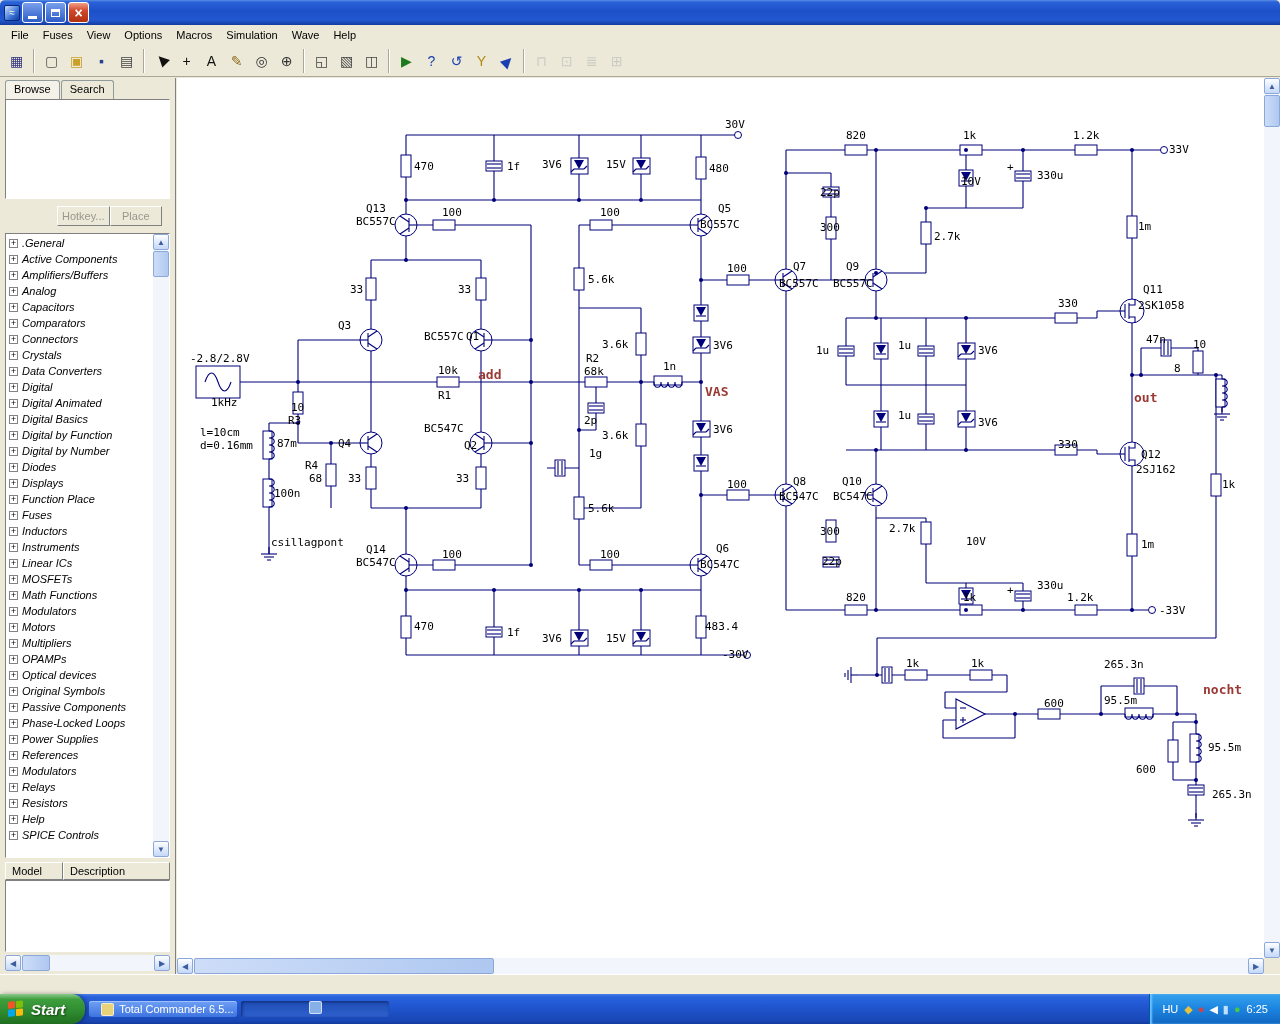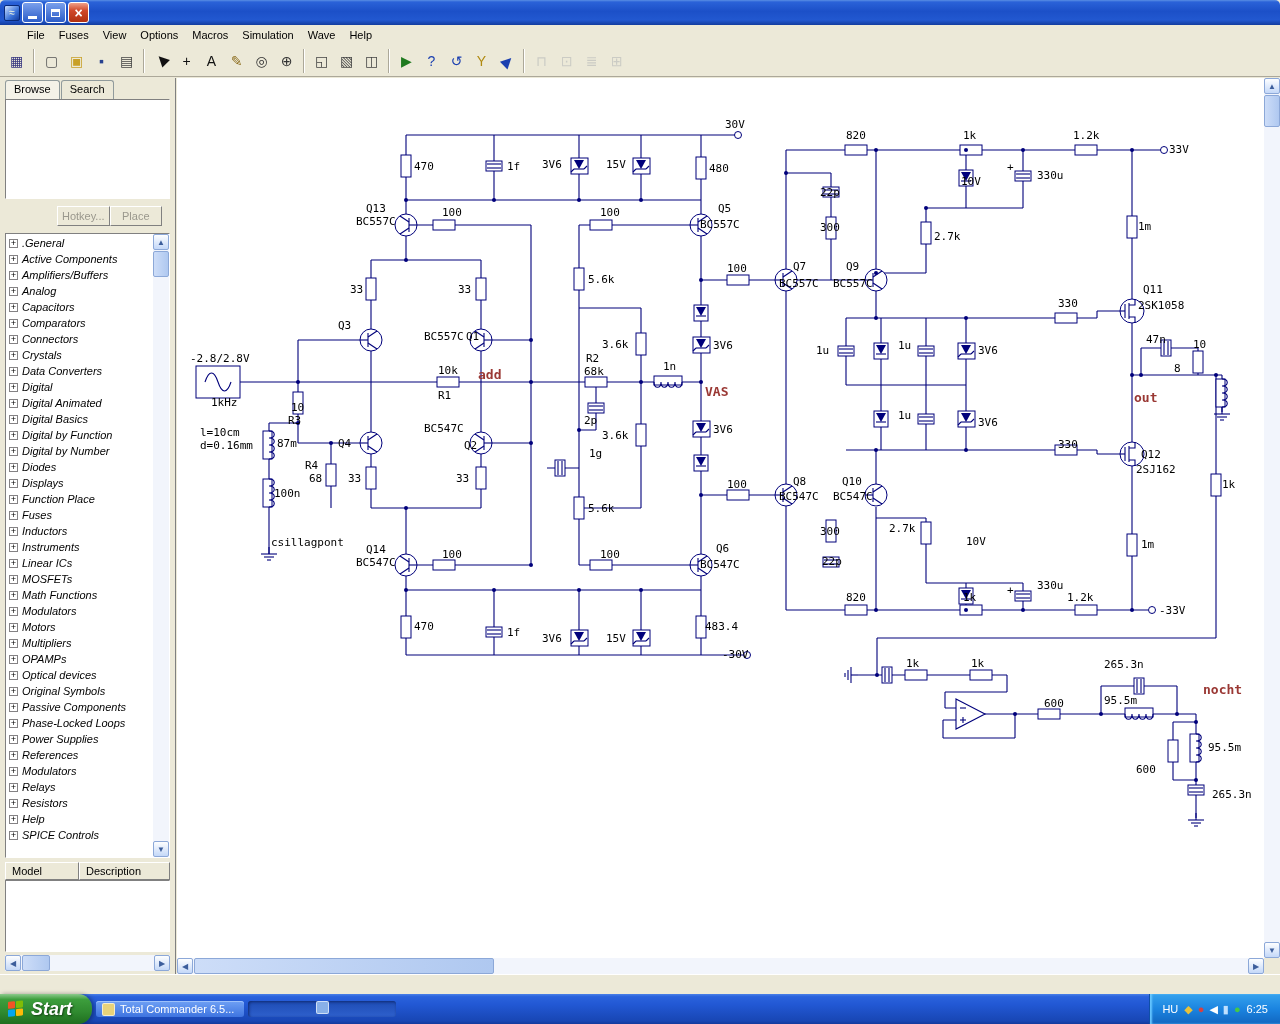--- a/index.html
+++ b/index.html
@@ -19,21 +19,21 @@
   .cap-btn{width:21px;height:21px;margin-left:2px;border-radius:3px;border:1px solid #fff;
     display:flex;align-items:center;justify-content:center;color:#fff;font-weight:bold;}
   .cap-blue{background:linear-gradient(#7AA0EC,#2C5CC8);}
   .cap-red{background:linear-gradient(#F0A088,#D0482A 40%,#B03010);}
   .glyph-min{width:9px;height:3px;background:#fff;margin-top:10px;}
   .glyph-restore{width:9px;height:8px;border:1px solid #fff;border-top:3px solid #fff;}
   .glyph-close{font-size:14px;line-height:14px;}
 
   
   #menubar{position:absolute;top:25px;left:0;right:0;height:20px;background:#ECE9D8;
-    display:flex;align-items:center;padding-left:20px;}
+    display:flex;align-items:center;padding-left:4px;}
   .menu-item{padding:3px 7px;}
   #toolbar{position:absolute;top:45px;left:0;right:0;height:32px;background:#ECE9D8;
     border-bottom:1px solid #ACA899;display:flex;align-items:center;padding-left:4px;}
   .tool-btn{width:25px;height:24px;display:flex;align-items:center;justify-content:center;
     font-size:14px;border:1px solid transparent;}
   .tb-sep{width:2px;height:24px;border-left:1px solid #ACA899;border-right:1px solid #fff;margin:0 4px;}
   .rot225{transform:rotate(225deg);} .rot315{transform:rotate(-45deg);}
   .disabled{opacity:.4;}
 
   
@@ -59,21 +59,21 @@
     color:#3C5E9C;font-size:8px;display:flex;align-items:center;justify-content:center;}
   .sb-thumb{background:linear-gradient(90deg,#CDDDF8,#AFC8F0);border:1px solid #8CA8D8;border-radius:2px;}
   .sb-track{background:#F2F5FC;}
   #tree-scroll{position:absolute;top:0;right:0;bottom:0;width:16px;}
   #tree-scroll .up{position:absolute;top:0;left:0;right:0;height:16px;}
   #tree-scroll .down{position:absolute;bottom:0;left:0;right:0;height:16px;}
   #tree-scroll .sb-thumb{position:absolute;left:0;right:0;top:17px;height:26px;}
   #modeldesc{display:flex;height:18px;margin-top:4px;}
   .md-btn{border:1px solid;border-color:#fff #808080 #808080 #fff;background:#ECE9D8;
     padding:2px 6px;}
-  .md-btn.m{width:74px;} .md-btn.d{flex:1;}
+  .md-btn.m{width:58px;} .md-btn.d{flex:1;}
   #descbox{height:72px;background:#fff;border:1px solid;border-color:#808080 #fff #fff #808080;}
   #side-hscroll{height:16px;margin-top:3px;position:relative;}
   #side-hscroll .left{position:absolute;left:0;top:0;bottom:0;width:16px;}
   #side-hscroll .right{position:absolute;right:0;top:0;bottom:0;width:16px;}
   #side-hscroll .sb-thumb{position:absolute;left:17px;top:0;bottom:0;width:28px;}
 
   
   #canvas{position:absolute;top:78px;left:177px;right:0;bottom:50px;background:#fff;}
   #schematic{position:absolute;left:0;top:0;}
   #canvas-vscroll{position:absolute;top:0;right:0;bottom:16px;width:16px;}
@@ -94,27 +94,27 @@
   .sch-label{font:11px "DejaVu Sans Mono",monospace;fill:#000;stroke:none !important;dominant-baseline:central;}
   .sch-label.red{font:bold 13px "DejaVu Sans Mono",monospace;fill:var(--ann);}
 
   
   #statusstrip{position:absolute;left:0;right:0;bottom:30px;height:20px;background:#ECE9D8;
     border-top:1px solid #fff;}
   #taskbar{position:absolute;left:0;right:0;bottom:0;height:30px;display:flex;align-items:center;
     background:linear-gradient(180deg,#4A80E8 0%,#2A62DC 9%,#2258D4 35%,#1846B4 90%,#123A9C 100%);}
   #startbtn{height:30px;background:linear-gradient(180deg,#8CCA8C 0%,#3D9E3D 18%,#2F8A2F 60%,#1F6E1F 100%);
     border-radius:0 14px 14px 0;display:flex;align-items:center;gap:6px;padding:0 20px 0 8px;
-    color:#fff;font-weight:bold;font-style:italic;font-size:18px;text-shadow:1px 1px 2px #144214;
+    color:#fff;font-weight:bold;font-style:italic;font-size:15px;text-shadow:1px 1px 2px #144214;
     box-shadow:2px 0 4px rgba(0,0,0,.35);}
   .flag{width:17px;height:17px;display:grid;grid-template:7px 7px / 7px 7px;gap:1px;transform:skewY(-6deg);}
   .flag span{border-radius:1px;}
   .task-btn{height:16px;width:148px;margin-left:4px;border-radius:3px;color:#fff;
     background:linear-gradient(#6FA0F4,#3E74E0);box-shadow:inset 0 1px 0 #9CC0FA;
-    display:flex;align-items:center;gap:5px;padding:0 6px;white-space:nowrap;overflow:hidden;}
+    display:flex;align-items:center;gap:5px;padding:0 12px;white-space:nowrap;overflow:hidden;}
   .task-btn.active{background:linear-gradient(#1E4CB4,#2E60CC);box-shadow:inset 1px 1px 3px #102A70;flex-direction:column;}
   .task-icon{width:13px;height:13px;border-radius:2px;flex:none;border:1px solid rgba(255,255,255,.6);}
   #tray{margin-left:auto;height:30px;display:flex;align-items:center;gap:6px;padding:0 12px 0 12px;color:#fff;
     background:linear-gradient(180deg,#35A2EE 0%,#1B84E0 50%,#1166C0 100%);
     border-left:1px solid #0E4FA8;box-shadow:inset 2px 0 2px #66C6FF;}
   .tray-ico{font-size:11px;line-height:1;}
 </style>
 </head>
 <body>
 

